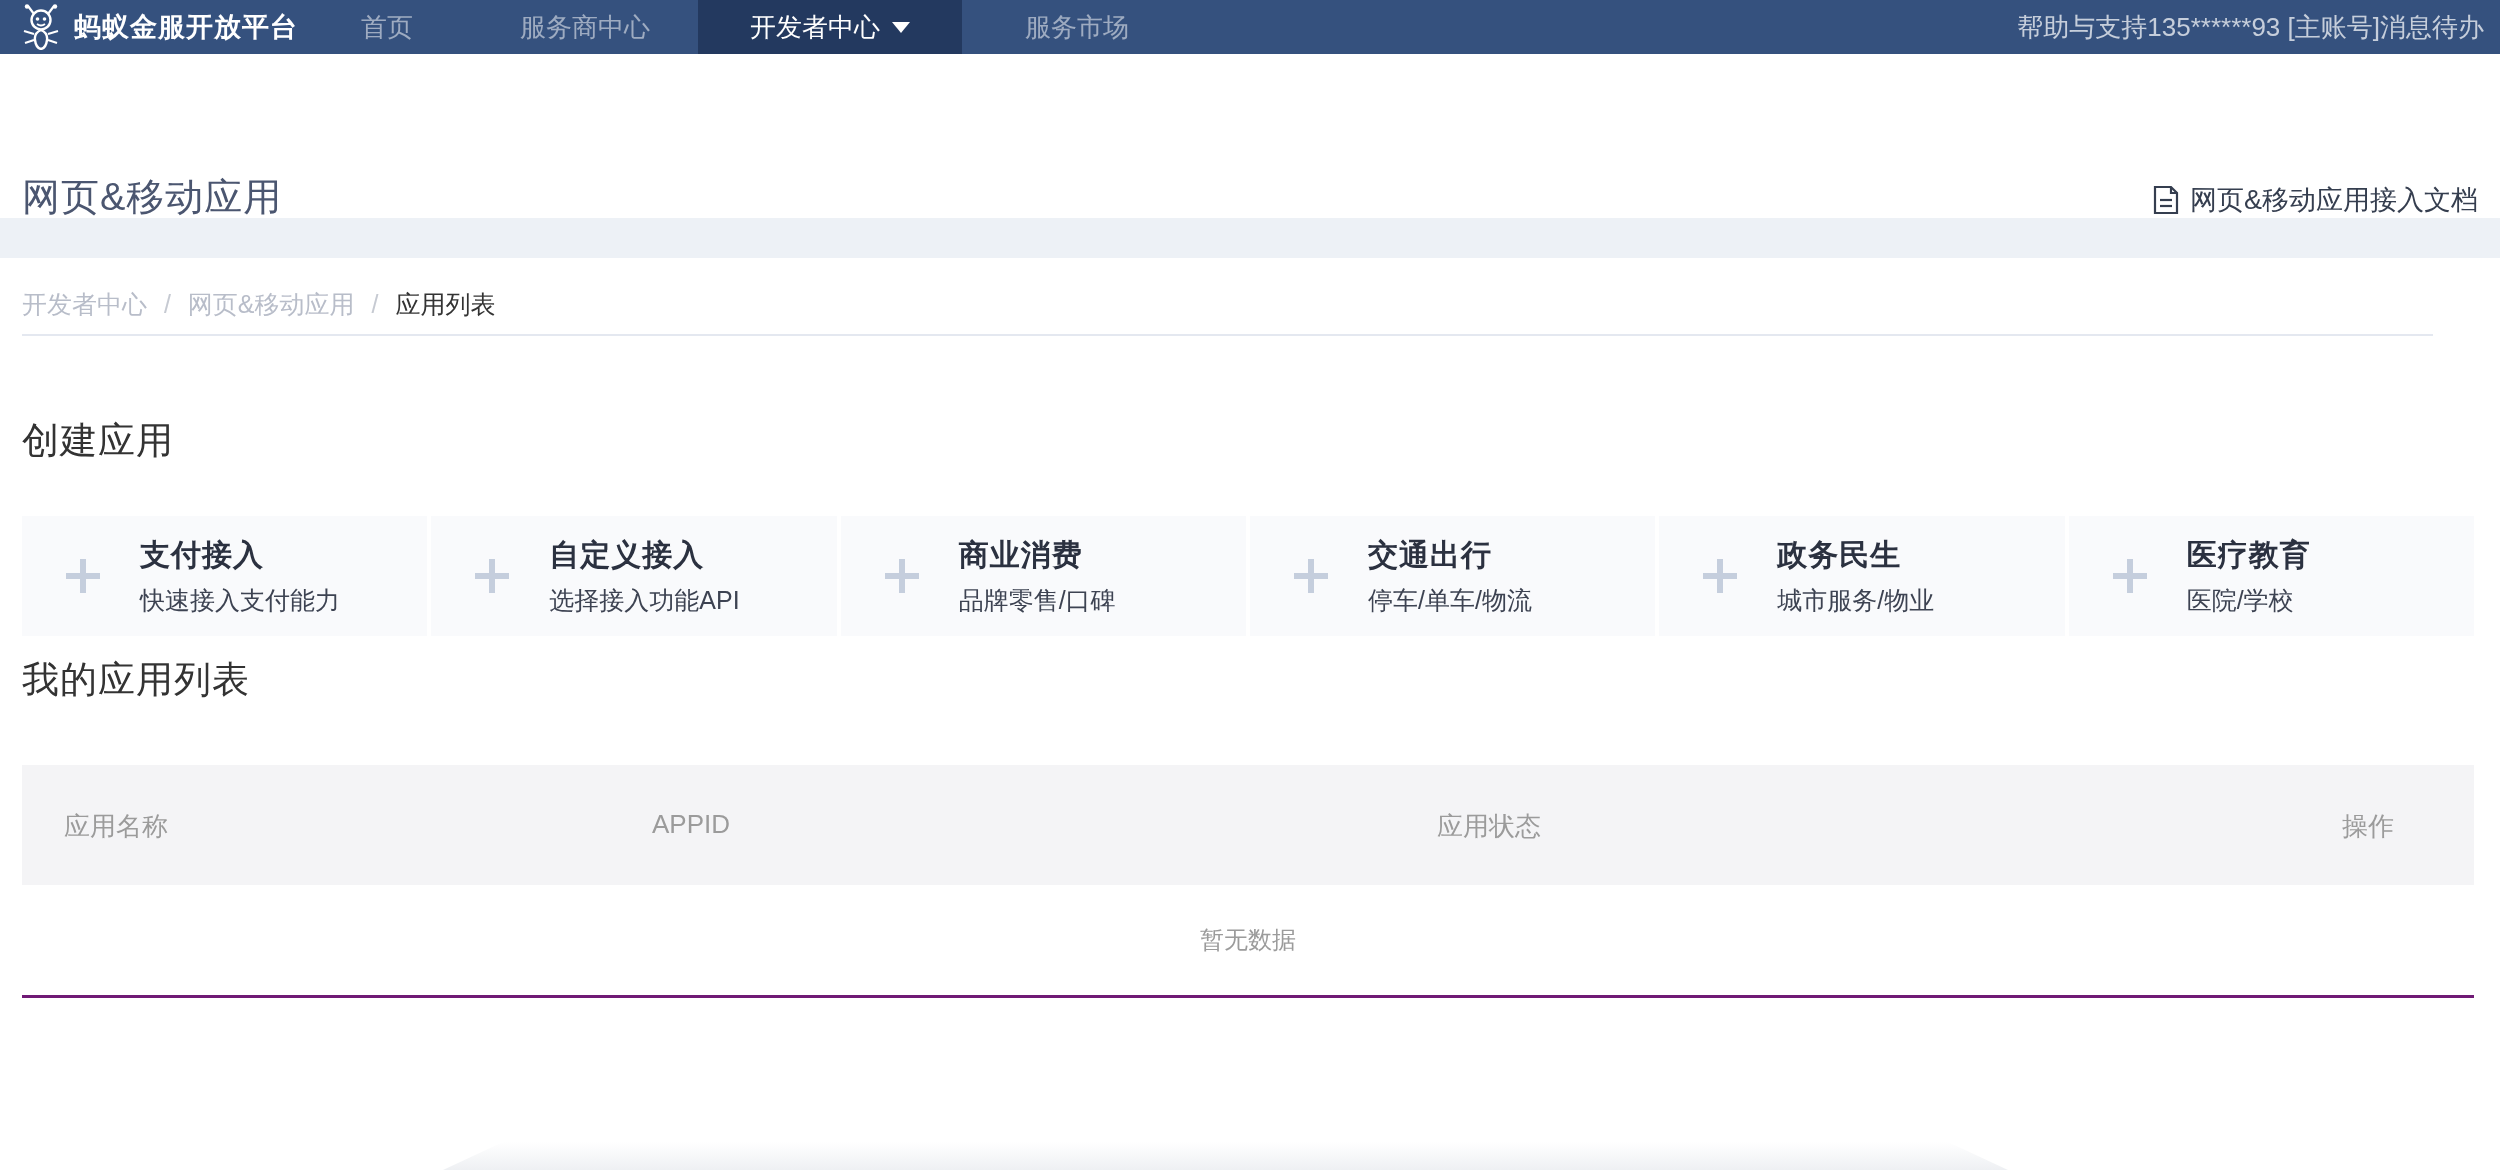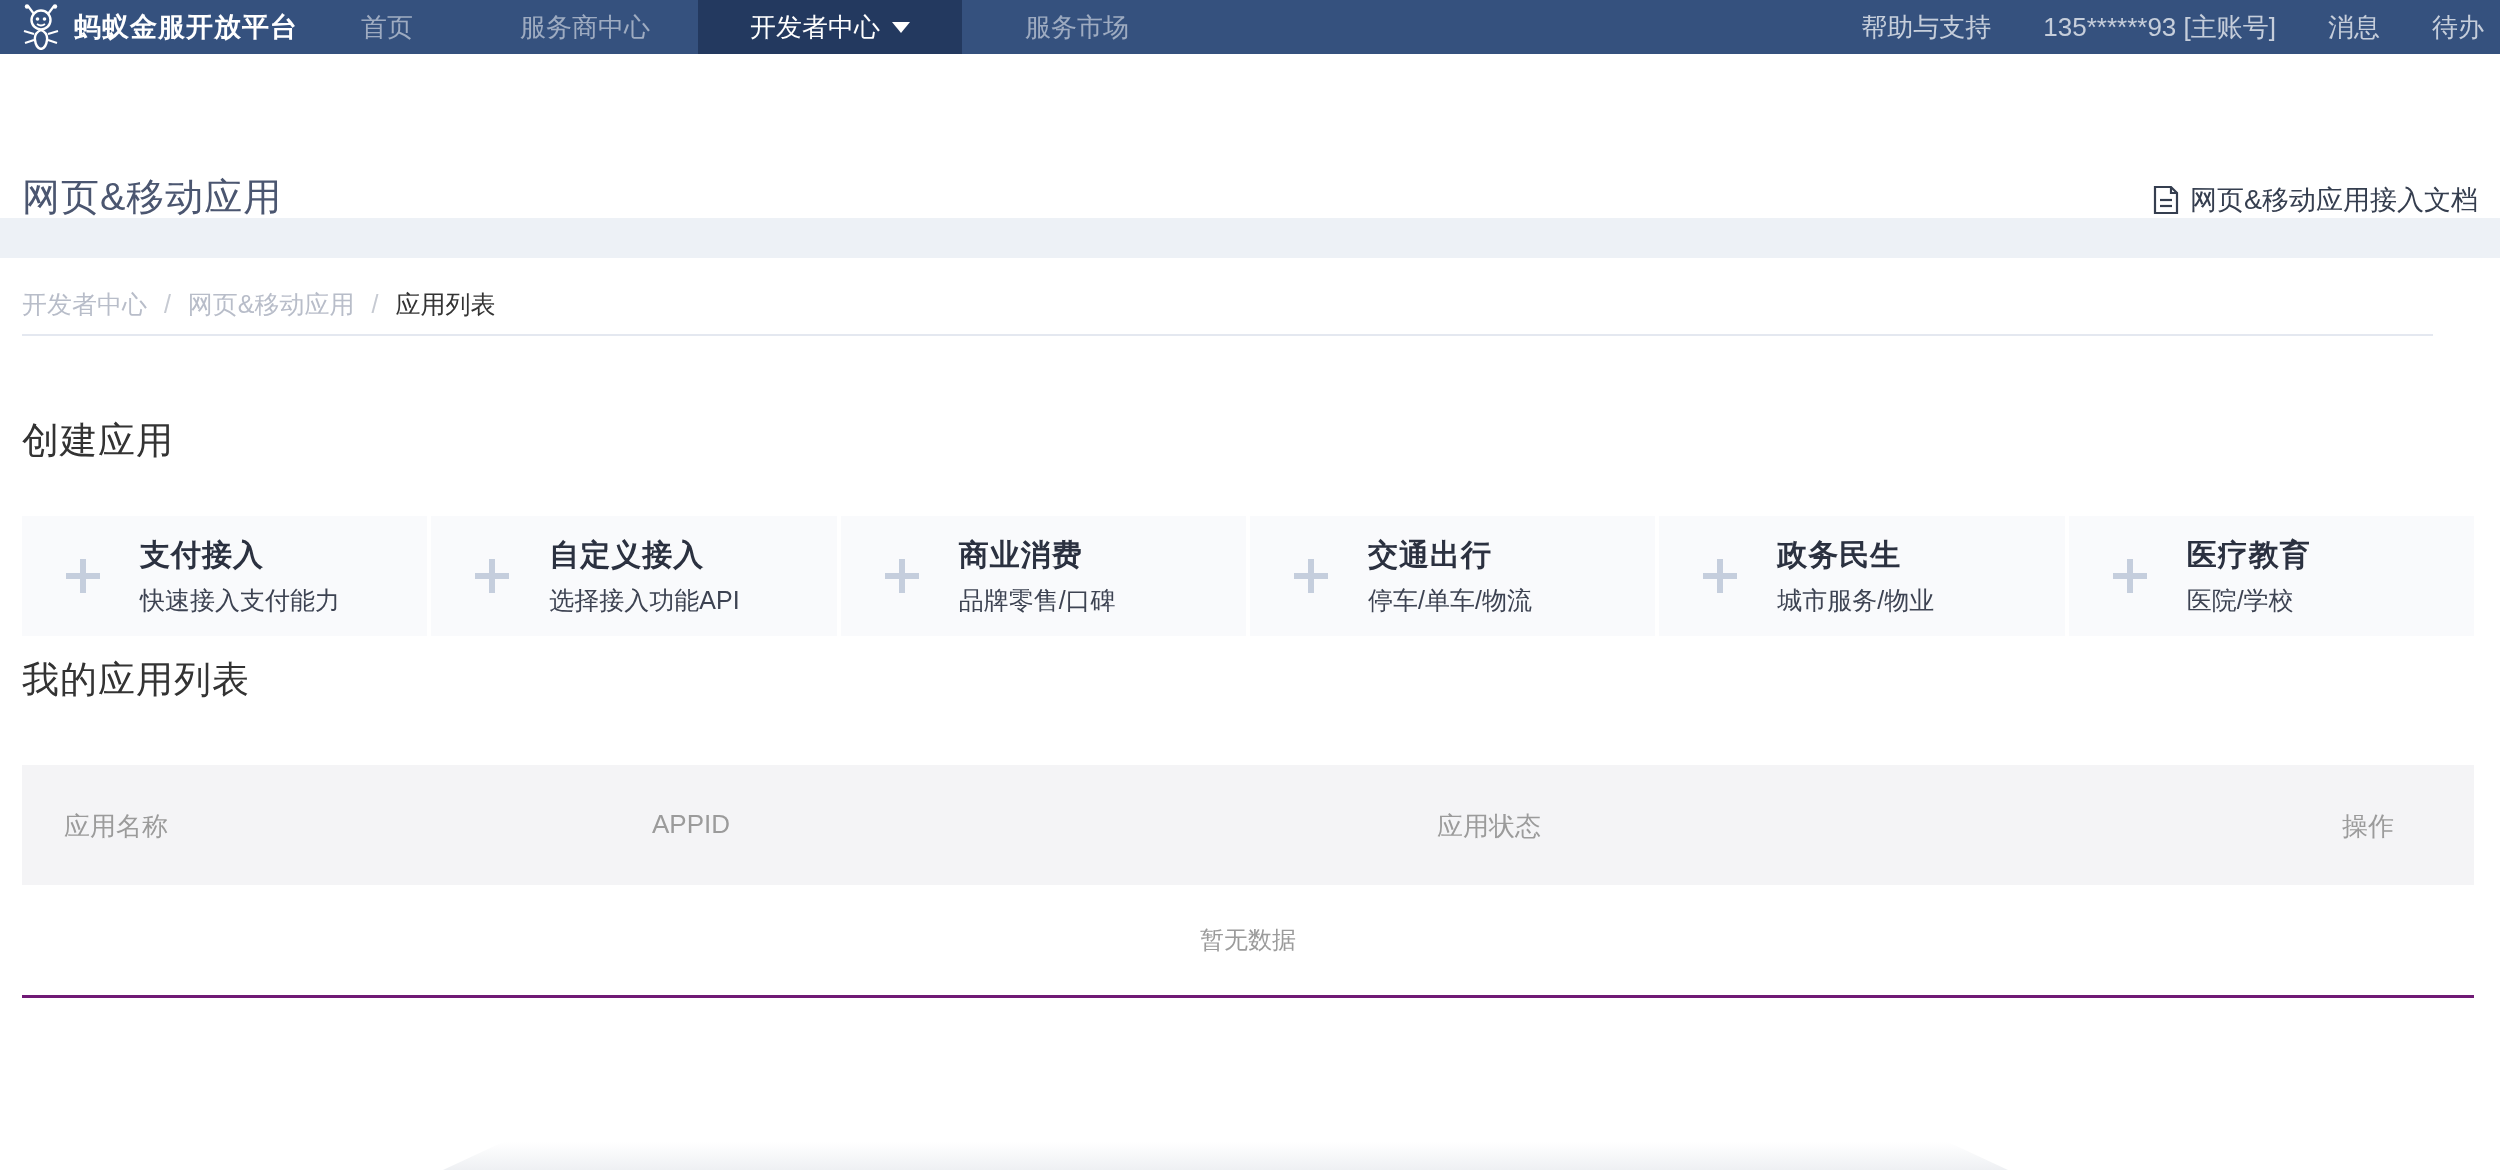--- a/index.html
+++ b/index.html
@@ -23,21 +23,21 @@
   .nav-item.w2{width:226px;}
   .nav-item.w3{width:264px;}
   .nav-item.w4{width:230px;}
   .nav-item.active{background:#23395f;color:#ffffff;}
   .caret{
     display:inline-block;width:0;height:0;margin-left:12px;
     border-left:9px solid transparent;border-right:9px solid transparent;
     border-top:11px solid #ffffff;
   }
   .nav-right{
-    margin-left:auto;display:flex;align-items:center;gap:52px;
+    margin-left:auto;display:flex;align-items:center;
     padding-right:16px;color:rgba(255,255,255,0.72);font-size:26px;white-space:nowrap;
   }
   .nav-right span{cursor:pointer;}
   
   .page-header{position:absolute;top:54px;left:0;width:2500px;height:164px;background:#ffffff;}
   .page-title{
     position:absolute;left:22px;top:118px;font-size:38px;font-weight:400;
     color:#4b5670;letter-spacing:1px;
   }
   .doc-link{

